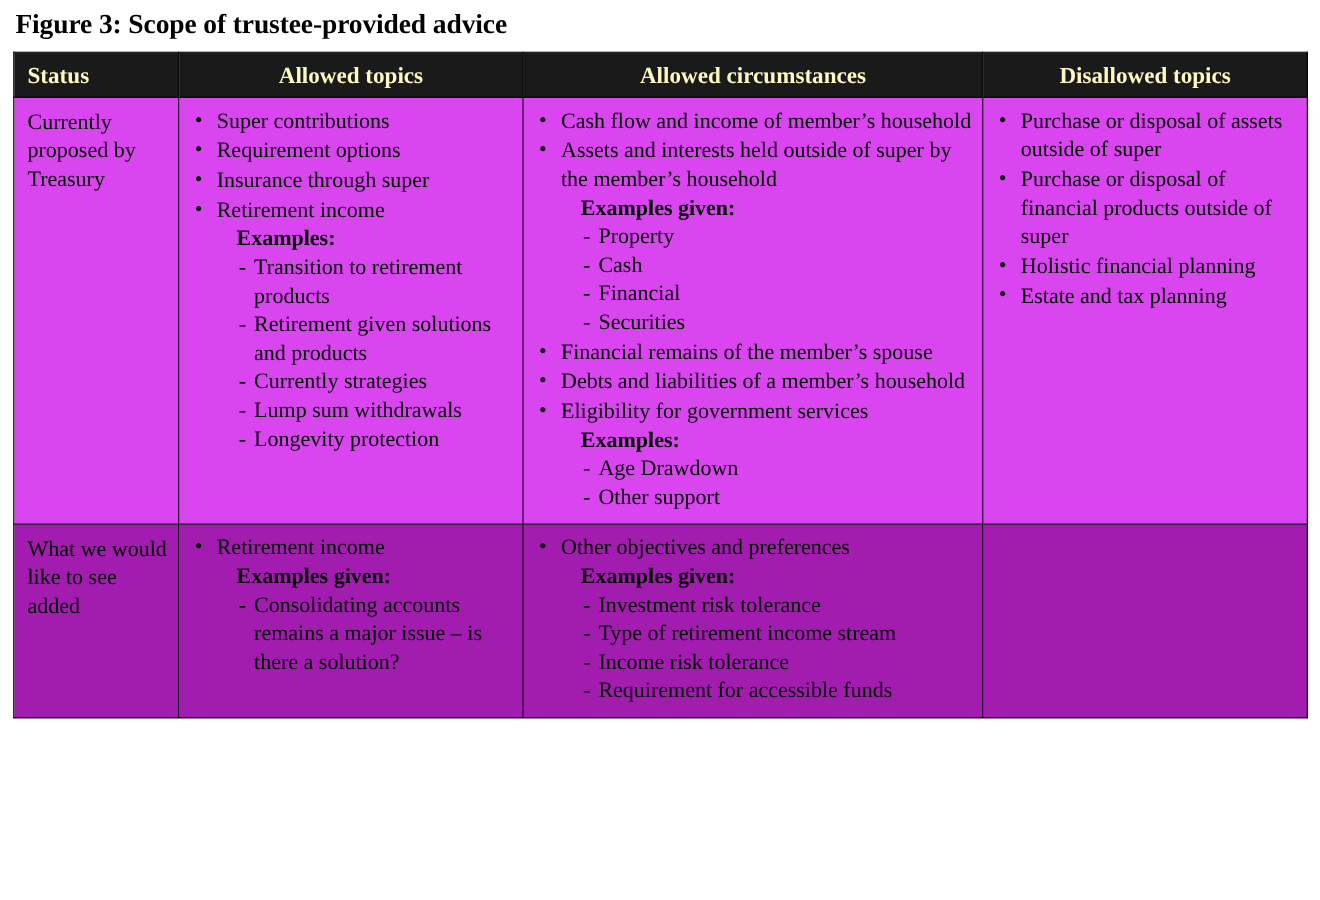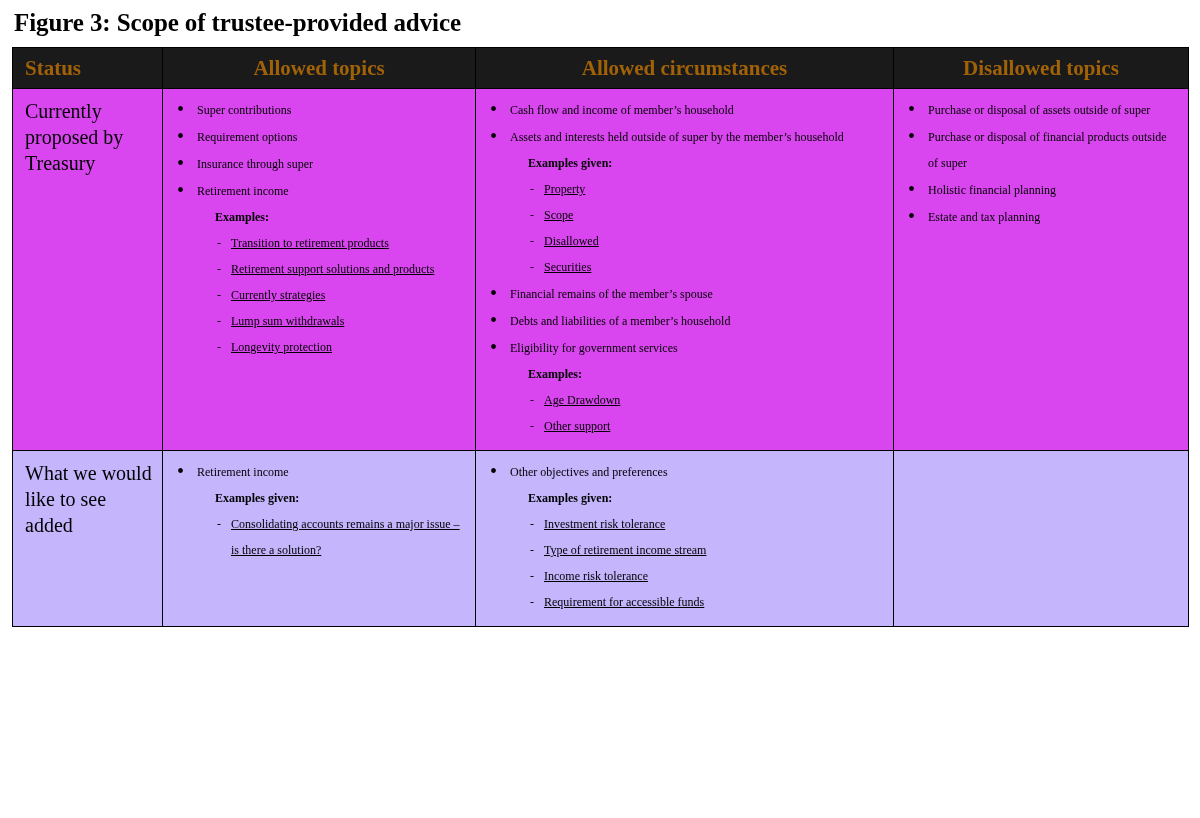--- a/index.html
+++ b/index.html
@@ -34,42 +34,42 @@
     width: 1176px;
     border: 1px solid #000000;
   }
   table.figure-table col.c1 { width: 150px; }
   table.figure-table col.c2 { width: 313px; }
   table.figure-table col.c3 { width: 418px; }
   table.figure-table col.c4 { width: 295px; }
 
   thead th {
     background: #1a1a1a;
-    color: #a16207;
+    color: #fef9c3;
     font-weight: bold;
     font-size: 21px;
     line-height: 24px;
     padding: 8px 10px;
     border: 1px solid #000000;
     text-align: center;
     vertical-align: middle;
   }
   thead th.left {
     text-align: left;
     padding-left: 12px;
   }
   tbody td {
     border: 1px solid #000000;
     vertical-align: top;
     padding: 8px 10px 10px 10px;
-    font-size: 12px;
+    font-size: 20px;
     line-height: 26px;
   }
   tbody tr.row-proposed td { background: #d946ef; }
-  tbody tr.row-added td { background: #c4b5fd; }
+  tbody tr.row-added td { background: #a21caf; }
 
   td.status-cell {
     font-size: 20px;
     line-height: 26px;
     padding-left: 12px;
     padding-top: 9px;
   }
 
   ul.bullets {
     list-style: none;
@@ -91,21 +91,20 @@
   }
   .examples-label {
     font-weight: bold;
     display: block;
     padding-left: 18px;
   }
   ul.sublist {
     list-style: none;
     margin: 0;
     padding: 0;
-    text-decoration: underline;
   }
   ul.sublist > li.subitem {
     position: relative;
     padding-left: 34px;
     margin: 0;
   }
   ul.sublist > li.subitem::before {
     content: "-";
     position: absolute;
     left: 20px;
@@ -148,40 +147,40 @@
               <span class="hanging">Requirement options</span>
             </li>
             <li class="bullet">
               <span class="hanging">Insurance through super</span>
             </li>
             <li class="bullet">
               <span class="hanging">Retirement income</span>
               <span class="examples-label">Examples:</span>
               <ul class="sublist">
                 <li class="subitem">Transition to retirement products</li>
-                <li class="subitem">Retirement support solutions and products</li>
+                <li class="subitem">Retirement given solutions and products</li>
                 <li class="subitem">Currently strategies</li>
                 <li class="subitem">Lump sum withdrawals</li>
                 <li class="subitem">Longevity protection</li>
               </ul>
             </li>
           </ul>
         </td>
         <td>
           <ul class="bullets">
             <li class="bullet">
               <span class="hanging">Cash flow and income of member’s household</span>
             </li>
             <li class="bullet">
               <span class="hanging">Assets and interests held outside of super by the member’s household</span>
               <span class="examples-label">Examples given:</span>
               <ul class="sublist">
                 <li class="subitem">Property</li>
-                <li class="subitem">Scope</li>
-                <li class="subitem">Disallowed</li>
+                <li class="subitem">Cash</li>
+                <li class="subitem">Financial</li>
                 <li class="subitem">Securities</li>
               </ul>
             </li>
             <li class="bullet">
               <span class="hanging">Financial remains of the member’s spouse</span>
             </li>
             <li class="bullet">
               <span class="hanging">Debts and liabilities of a member’s household</span>
             </li>
             <li class="bullet">

